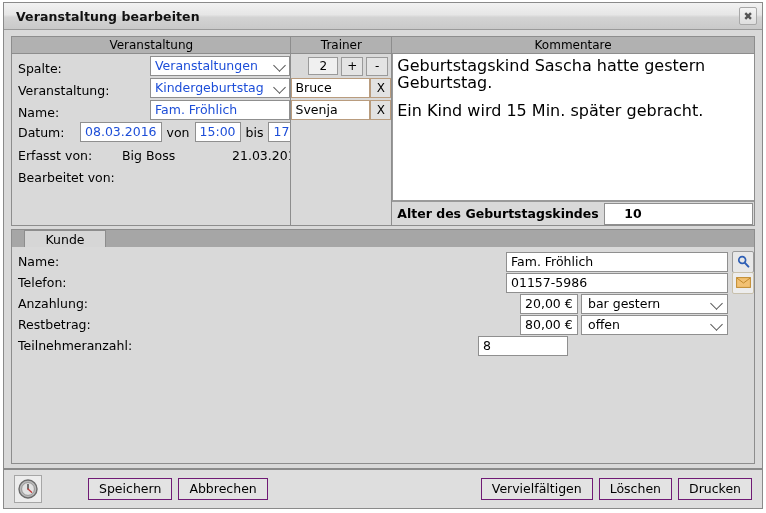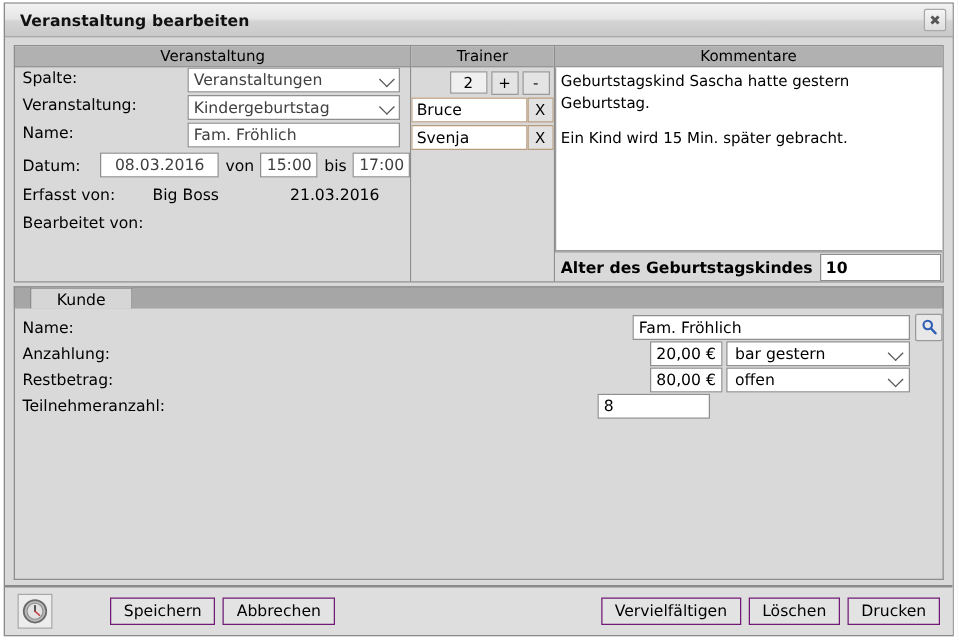--- a/index.html
+++ b/index.html
@@ -116,36 +116,36 @@
   .panel-body {
     flex: 1 1 auto;
     background: #d9d9d9;
     position: relative;
     box-sizing: border-box;
   }
 
   
   .vrow {
     display: flex;
-    align-items: flex-start;
+    align-items: flex-end;
     height: 22px;
     padding-left: 6px;
     box-sizing: border-box;
   }
   .vlabel {
     width: 132px;
     flex: 0 0 132px;
     font-size: 12.5px;
     color: #000;
   }
   .ctrl {
     box-sizing: border-box;
     font-family: "DejaVu Sans", "Liberation Sans", sans-serif;
     font-size: 12.5px;
-    color: #404040;
+    color: #1d4ed8;
     background: #ffffff;
     border: 1px solid #8f8f8f;
     height: 20px;
     line-height: 18px;
     padding: 0 4px;
   }
   .select {
     position: relative;
     width: 170px;
     padding-right: 18px;
@@ -263,21 +263,21 @@
     box-sizing: border-box;
   }
   .komm-text {
     flex: 1 1 auto;
     background: #ffffff;
     border: 1px solid #9a9a9a;
     border-top: none;
     border-right: none;
     margin: 0;
     padding: 3px 4px;
-    font-size: 12px;
+    font-size: 16px;
     line-height: 17px;
     box-sizing: border-box;
     overflow: hidden;
     color: #000;
   }
   .komm-text p { margin: 0 0 11px 0; }
   .komm-field-row {
     flex: 0 0 24px;
     display: flex;
     align-items: center;
@@ -294,21 +294,21 @@
     box-sizing: border-box;
   }
   .komm-field-input {
     flex: 1 1 auto;
     height: 22px;
     margin-right: 1px;
     border: 1px solid #8f8f8f;
     background: #fff;
     font-size: 12.5px;
     line-height: 20px;
-    padding: 0 4px;
+    padding: 0 19px;
     box-sizing: border-box;
   }
 
   
   .tabstrip {
     flex: 0 0 18px;
     height: 18px;
     background: #a6a6a6;
     display: flex;
     align-items: flex-end;
@@ -587,20 +587,32 @@
             <div class="k-wide">Fam. Fröhlich</div>
             <div class="icon-btn">
               <svg width="13" height="13" viewBox="0 0 13 13">
                 <circle cx="5.2" cy="5" r="3.4" fill="none" stroke="#2f5fb5" stroke-width="1.7"></circle>
                 <line x1="7.7" y1="7.6" x2="11.4" y2="11.6" stroke="#2f5fb5" stroke-width="2" stroke-linecap="round"></line>
               </svg>
             </div>
           </div>
         </div>
 
+        <div class="krow">
+          <div class="klabel">Telefon:</div>
+          <div class="kfields">
+            <div class="k-wide">01157-5986</div>
+            <div class="icon-btn flat">
+              <svg width="15" height="11" viewBox="0 0 15 11">
+                <rect x="0.6" y="0.6" width="13.8" height="9.8" fill="#f2c173" stroke="#c08a2e" stroke-width="1"></rect>
+                <path d="M0.8 1 L7.5 6 L14.2 1" fill="none" stroke="#c08a2e" stroke-width="1"></path>
+              </svg>
+            </div>
+          </div>
+        </div>
 
         <div class="krow">
           <div class="klabel">Anzahlung:</div>
           <div class="kfields">
             <div class="k-amount">20,00 €</div>
             <div class="k-select">
               <span>bar gestern</span>
               <span class="chev"></span>
             </div>
             <div class="spacer-22"></div>

